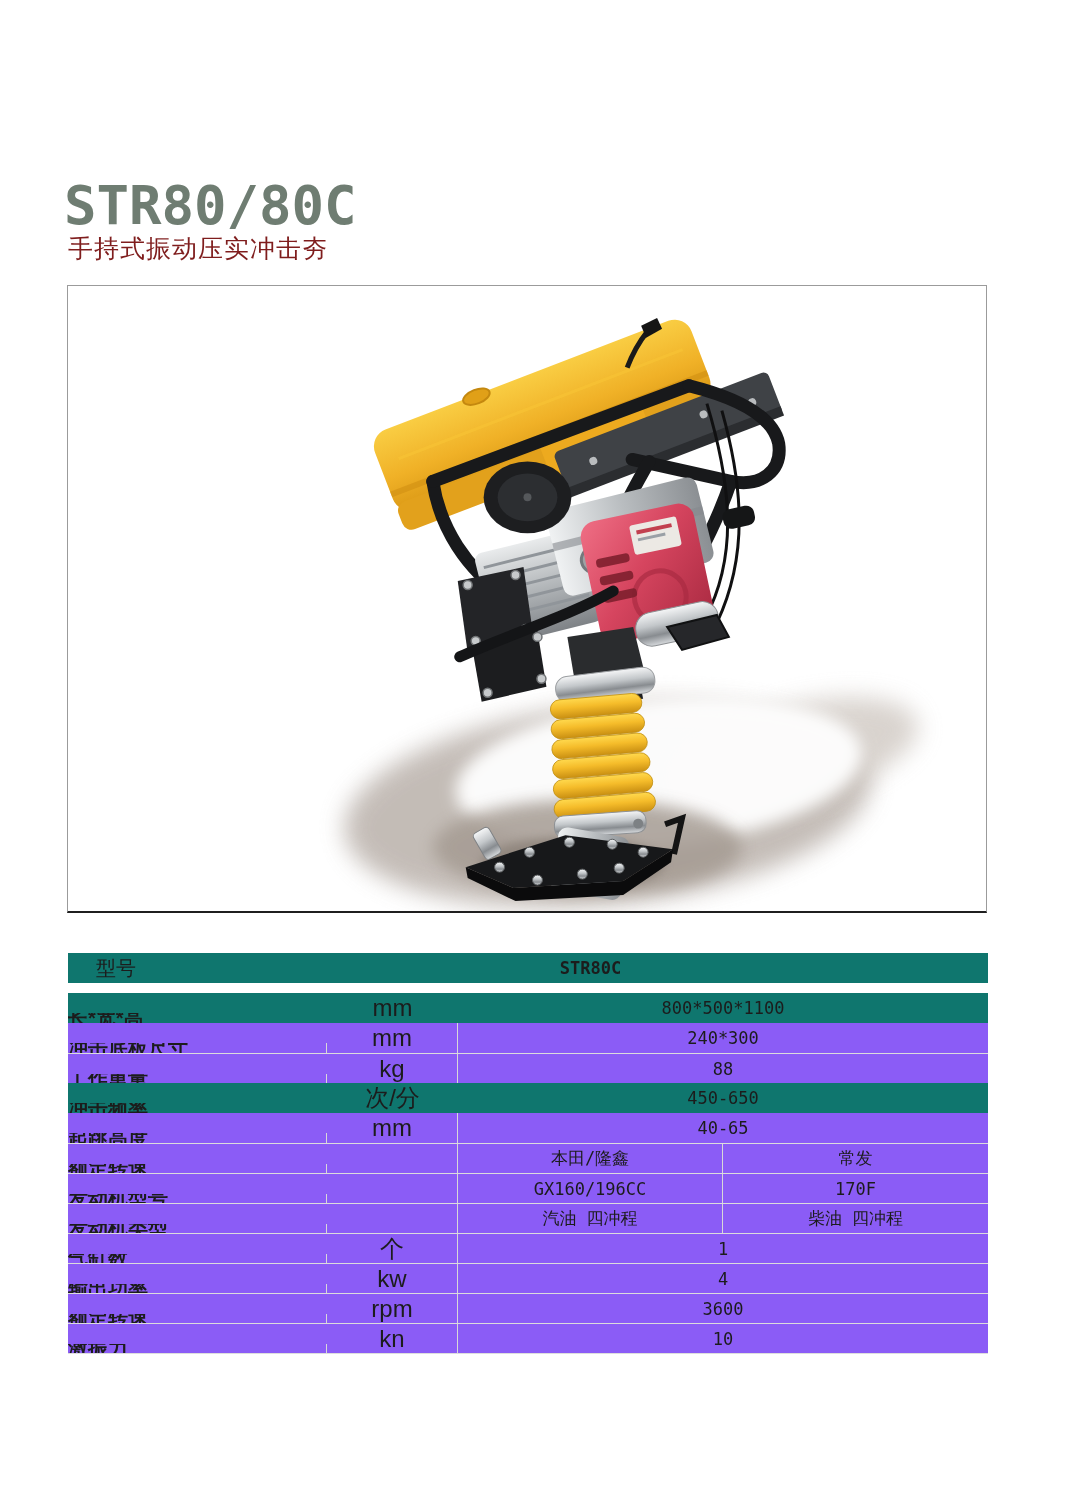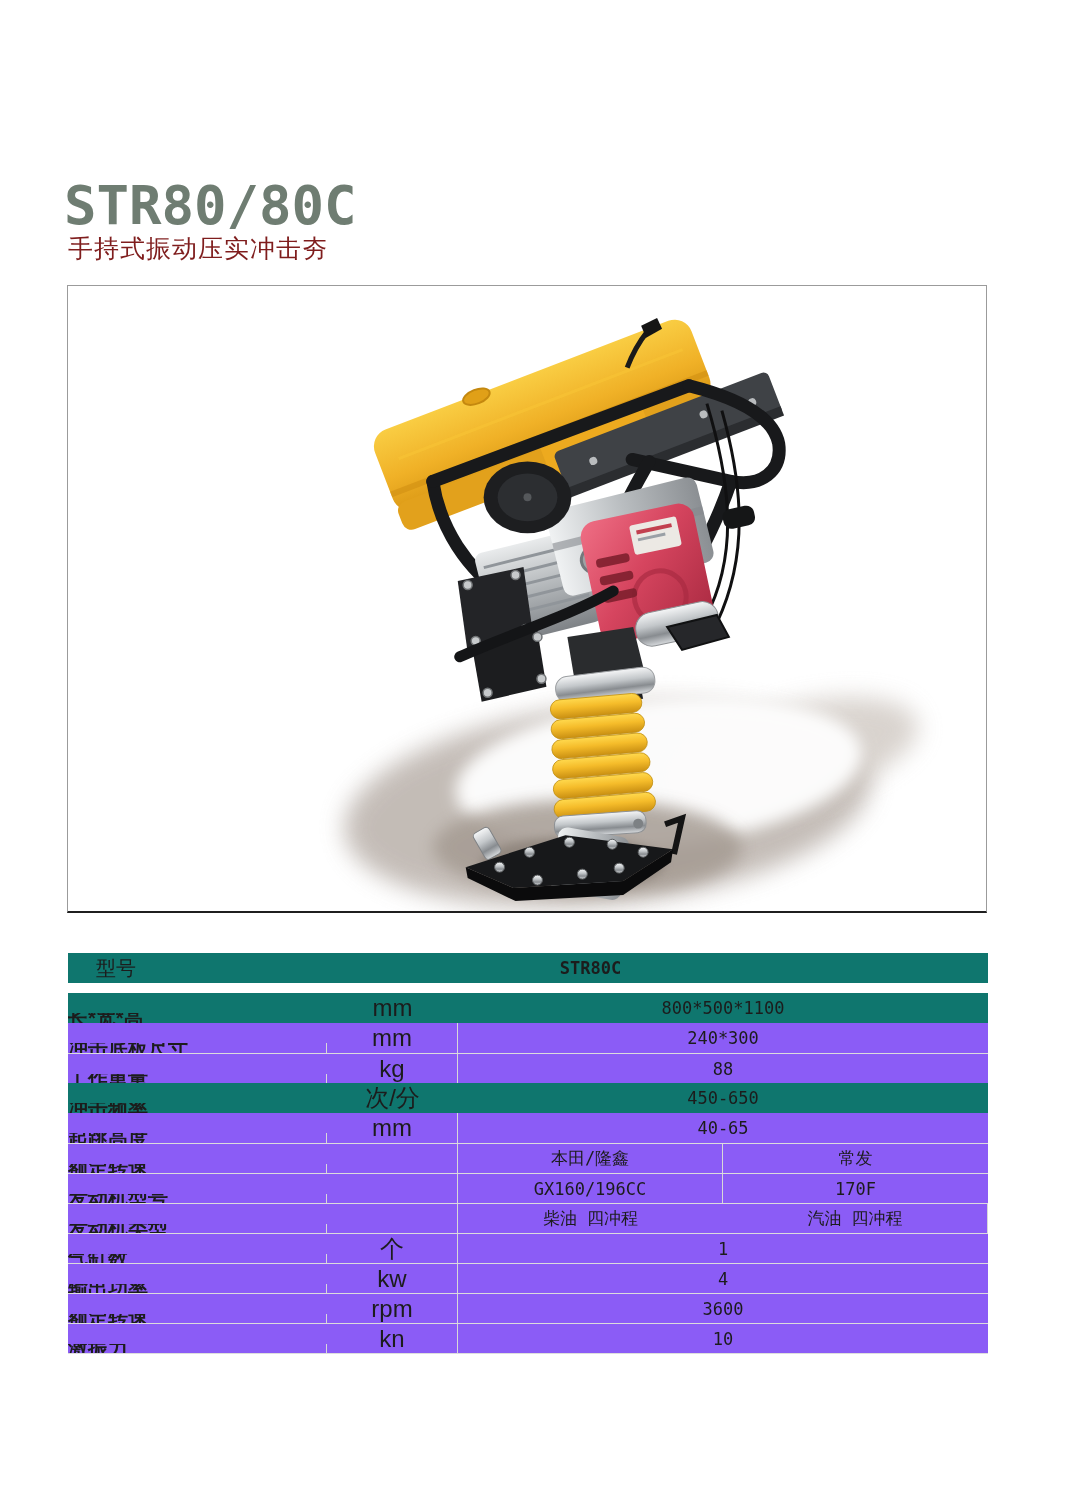--- a/index.html
+++ b/index.html
@@ -301,22 +301,22 @@
   <div class="row white">
     <div class="cell c-label">发动机型号</div>
     <div class="cell c-unit"></div>
     <div class="cell c-v1 divided">GX160/196CC</div>
     <div class="cell c-v2">170F</div>
   </div>
 
   <div class="row white">
     <div class="cell c-label">发动机类型</div>
     <div class="cell c-unit"></div>
+    <div class="cell c-v1 divided">汽油 四冲程</div>
     <div class="cell c-v2">柴油 四冲程</div>
-    <div class="cell c-v1 divided">汽油 四冲程</div>
   </div>
 
   <div class="row white">
     <div class="cell c-label">气缸数</div>
     <div class="cell c-unit">个</div>
     <div class="cell c-val">1</div>
   </div>
 
   <div class="row white">
     <div class="cell c-label">输出功率</div>

